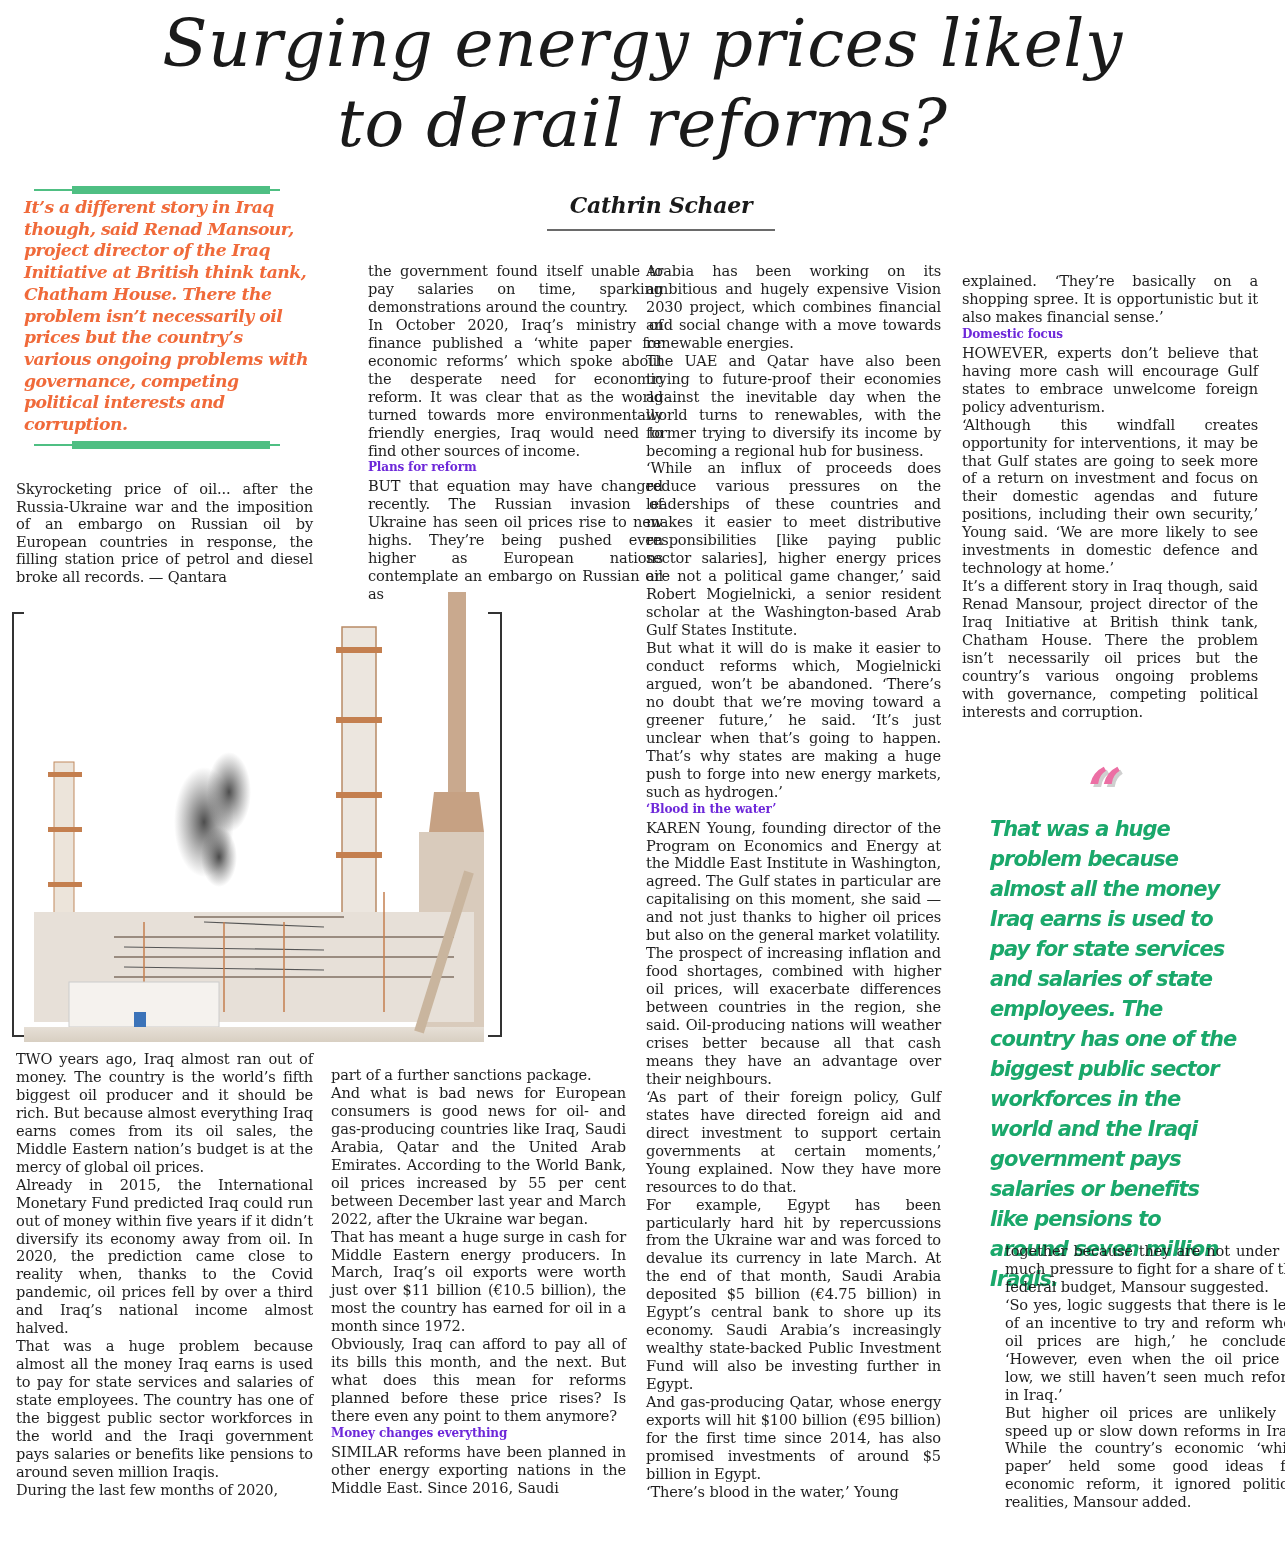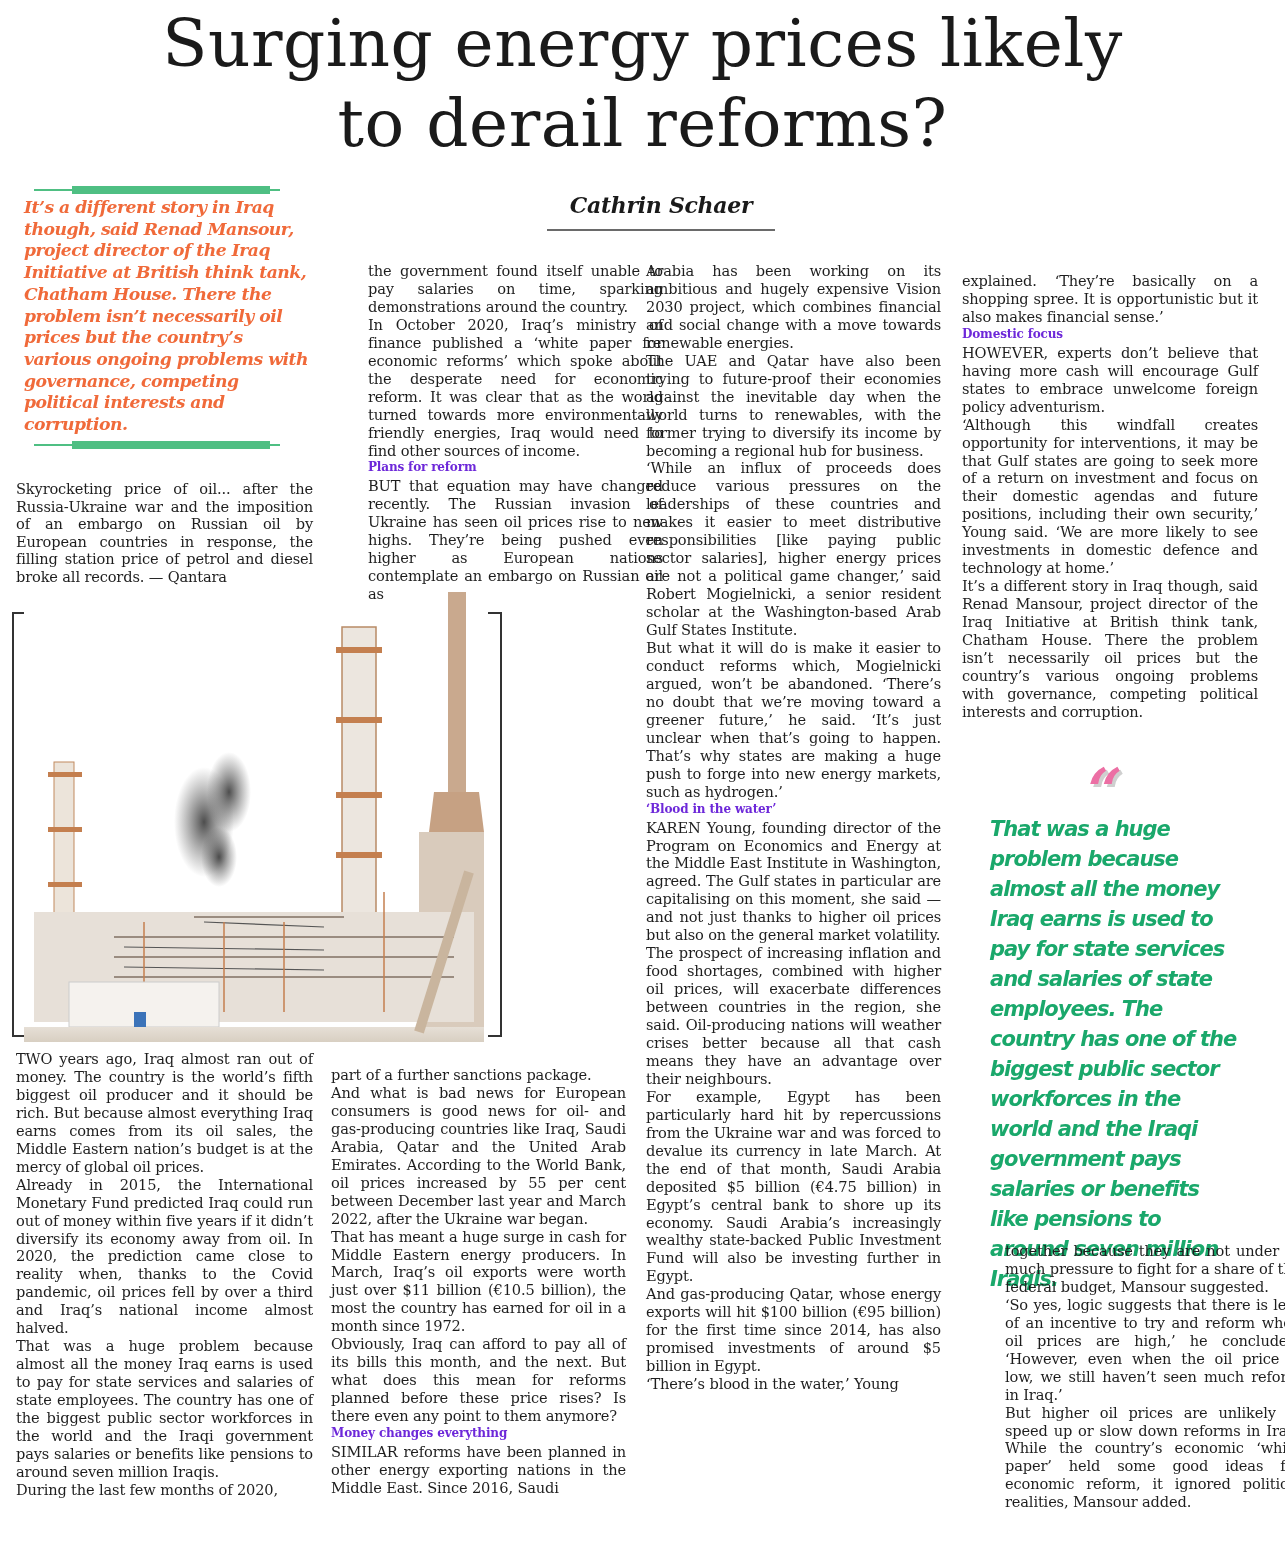--- a/index.html
+++ b/index.html
@@ -1,21 +1,21 @@
 <!DOCTYPE html>
 <html><head>
 <meta charset="utf-8">
 <style>
   * { box-sizing: border-box; margin: 0; padding: 0; }
   html, body { width: 1285px; height: 1557px; background: #ffffff; overflow: hidden; }
   body { position: relative; font-family: "DejaVu Serif", serif; color: #1d1d1d; }
 
   .headline {
     position: absolute; left: 0; top: 4px; width: 1285px;
-    text-align: center; font-family: "DejaVu Serif", serif; 
+    text-align: center; font-family: "DejaVu Serif", serif; font-style: italic;
     font-weight: normal; font-size: 66px; line-height: 80px; color: #1a1a1a;
     letter-spacing: 0.5px;
   }
   .byline {
     position: absolute; left: 545px; top: 192px; width: 232px; text-align: center;
     font-family: "DejaVu Serif", serif; font-style: italic; font-weight: bold;
     font-size: 22px; color: #1a1a1a; letter-spacing: -0.3px;
   }
   .byline-rule {
     position: absolute; left: 547px; top: 229px; width: 228px; height: 2px; background: #6a6a6a;
@@ -156,20 +156,21 @@
 </div>
 
 <div class="col" style="left:646px; top:262px; width:295px;">
   <p>Arabia has been working on its ambitious and hugely expensive Vision 2030 project, which combines financial and social change with a move towards renewable energies.</p>
   <p>The UAE and Qatar have also been trying to future-proof their economies against the inevitable day when the world turns to renewables, with the former trying to diversify its income by becoming a regional hub for business.</p>
   <p>‘While an influx of proceeds does reduce various pressures on the leaderships of these countries and makes it easier to meet distributive responsibilities [like paying public sector salaries], higher energy prices are not a political game changer,’ said Robert Mogielnicki, a senior resident scholar at the Washington-based Arab Gulf States Institute.</p>
   <p>But what it will do is make it easier to conduct reforms which, Mogielnicki argued, won’t be abandoned. ‘There’s no doubt that we’re moving toward a greener future,’ he said. ‘It’s just unclear when that’s going to happen. That’s why states are making a huge push to forge into new energy markets, such as hydrogen.’</p>
   <h3>‘Blood in the water’</h3>
   <p>KAREN Young, founding director of the Program on Economics and Energy at the Middle East Institute in Washington, agreed. The Gulf states in particular are capitalising on this moment, she said — and not just thanks to higher oil prices but also on the general market volatility.</p>
   <p>The prospect of increasing inflation and food shortages, combined with higher oil prices, will exacerbate differences between countries in the region, she said. Oil-producing nations will weather crises better because all that cash means they have an advantage over their neighbours.</p>
+  <p>‘As part of their foreign policy, Gulf states have directed foreign aid and direct investment to support certain governments at certain moments,’ Young explained. Now they have more resources to do that.</p>
   <p>For example, Egypt has been particularly hard hit by repercussions from the Ukraine war and was forced to devalue its currency in late March. At the end of that month, Saudi Arabia deposited $5 billion (€4.75 billion) in Egypt’s central bank to shore up its economy. Saudi Arabia’s increasingly wealthy state-backed Public Investment Fund will also be investing further in Egypt.</p>
   <p>And gas-producing Qatar, whose energy exports will hit $100 billion (€95 billion) for the first time since 2014, has also promised investments of around $5 billion in Egypt.</p>
   <p>‘There’s blood in the water,’ Young</p>
 </div>
 
 <div class="col" style="left:962px; top:272px; width:296px;">
   <p>explained. ‘They’re basically on a shopping spree. It is opportunistic but it also makes financial sense.’</p>
   <h3>Domestic focus</h3>
   <p>HOWEVER, experts don’t believe that having more cash will encourage Gulf states to embrace unwelcome foreign policy adventurism.</p>
   <p>‘Although this windfall creates opportunity for interventions, it may be that Gulf states are going to seek more of a return on investment and focus on their domestic agendas and future positions, including their own security,’ Young said. ‘We are more likely to see investments in domestic defence and technology at home.’</p>

